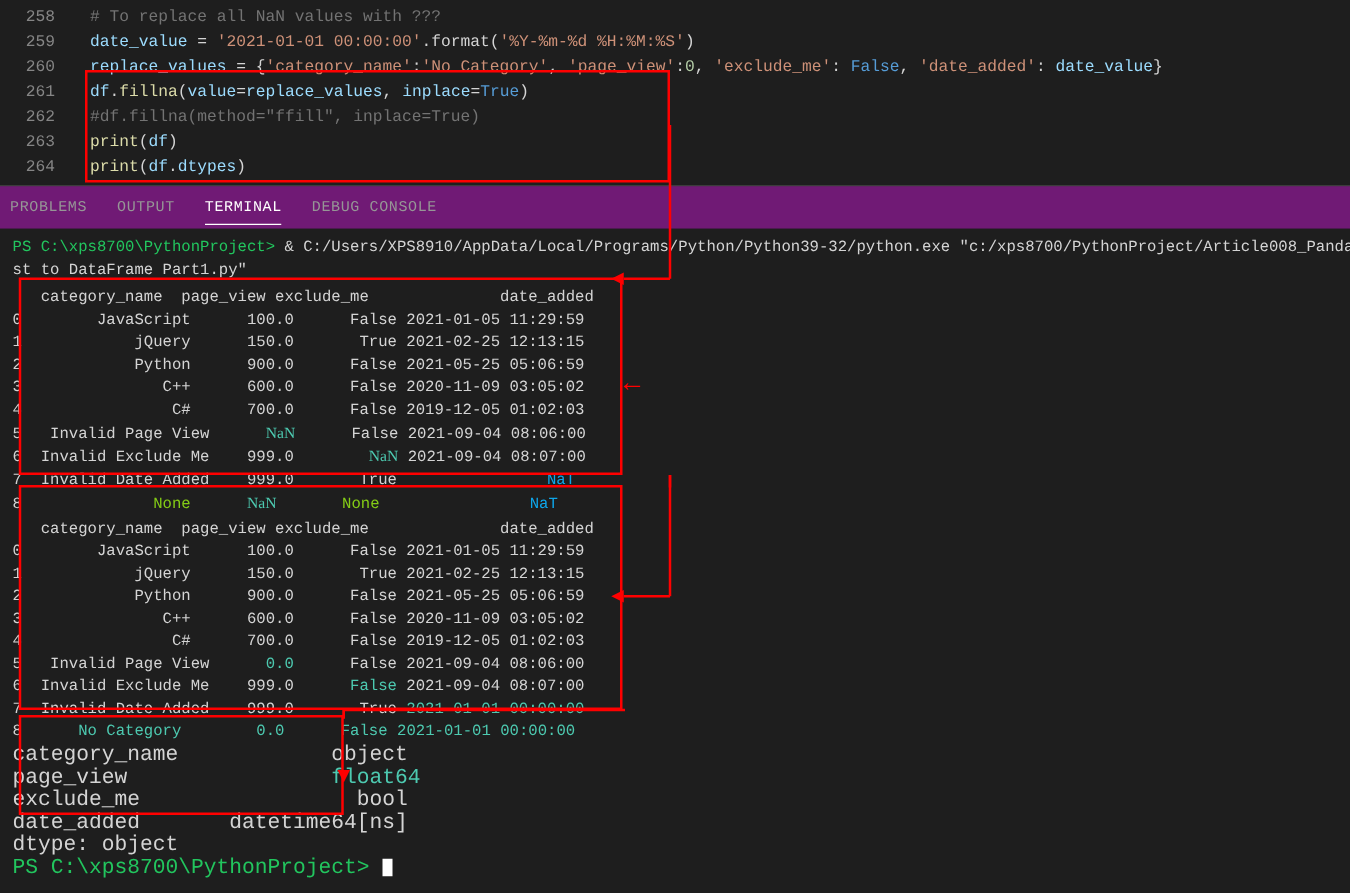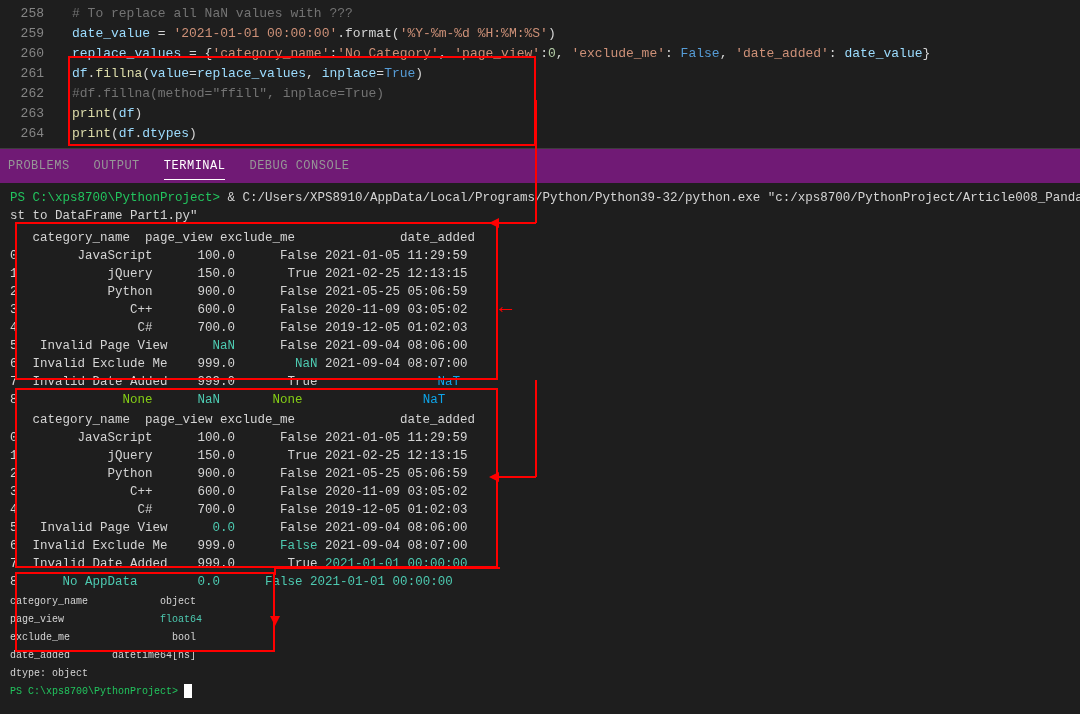--- a/index.html
+++ b/index.html
@@ -86,21 +86,21 @@
 
     .terminal-prompt {
       color: #d4d4d4;
       white-space: pre;
       line-height: 18px;
       margin-bottom: 4px;
       font-size: 12.5px;
     }
 
     .t-cyan { color: #22c55e; }
-    .t-nan { color: #4dc9b0; }
+    .t-nan { color: #4dc9b0; font-family: Liberation Serif, serif; }
     .t-nat { color: #0ea5e9; }
     .t-none { color: #84cc16; }
     .t-highlight { color: #4dc9b0; }
 
     
     .df-table {
       font-size: 12.5px;
       line-height: 18px;
       white-space: pre;
       color: #d4d4d4;
@@ -109,21 +109,21 @@
 
     .container {
       position: relative;
     }
 
     
     .dtype-section {
       margin-top: 2px;
       white-space: pre;
       line-height: 18px;
-      font-size: 10px;
+      font-size: 17px;
     }
 
     .cursor {
       display: inline-block;
       width: 8px;
       height: 14px;
       background: #ffffff;
       vertical-align: middle;
     }
   </style>
@@ -192,21 +192,21 @@
 
     <div class="df-table">   category_name  page_view exclude_me              date_added
 0        JavaScript      100.0      False 2021-01-05 11:29:59
 1            jQuery      150.0       True 2021-02-25 12:13:15
 2            Python      900.0      False 2021-05-25 05:06:59
 3               C++      600.0      False 2020-11-09 03:05:02
 4                C#      700.0      False 2019-12-05 01:02:03
 5   Invalid Page View      <span class="t-highlight">0.0</span>      False 2021-09-04 08:06:00
 6  Invalid Exclude Me    999.0      <span class="t-highlight">False</span> 2021-09-04 08:07:00
 7  Invalid Date Added    999.0       True <span class="t-highlight">2021-01-01 00:00:00</span>
-8      <span class="t-highlight">No AppData</span>        <span class="t-highlight">0.0</span>      <span class="t-highlight">False</span> <span class="t-highlight">2021-01-01 00:00:00</span></div>
+8      <span class="t-highlight">No Category</span>        <span class="t-highlight">0.0</span>      <span class="t-highlight">False</span> <span class="t-highlight">2021-01-01 00:00:00</span></div>
 
     <div class="dtype-section">category_name            object
 page_view                <span class="t-highlight">float64</span>
 exclude_me                 bool
 date_added       datetime64[ns]
 dtype: object
 <span class="t-cyan">PS C:\xps8700\PythonProject&gt;</span> <span class="cursor"></span></div>
   </div>
 
   <div style="position:absolute; top:56px; left:68px; width:468px; height:90px; border:2px solid #ff0000; pointer-events:none;"></div>

